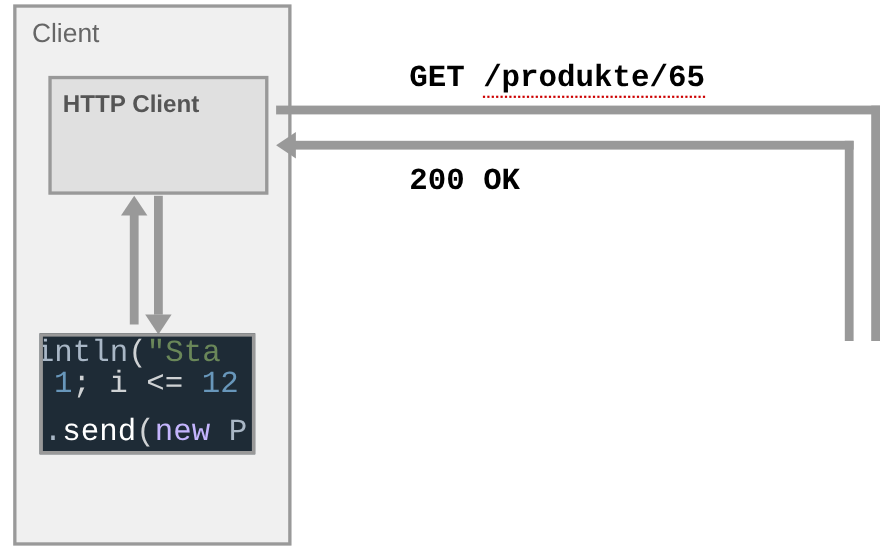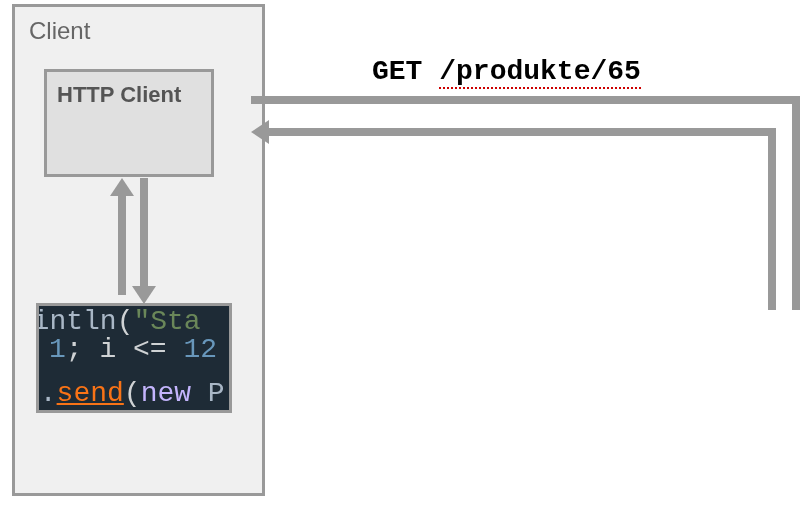--- a/index.html
+++ b/index.html
@@ -35,21 +35,21 @@
     font-size: 24px;
     color: #666666;
     font-weight: 400;
   }
 
   
   .http-client-box {
     position: absolute;
     left: 44px;
     top: 69px;
-    width: 170px;
+    width: 200px;
     height: 108px;
     border: 3px solid #999999;
     background: #e0e0e0;
     box-sizing: border-box;
   }
   .http-client-title {
     position: absolute;
     left: 10px;
     top: 10px;
     font-size: 22px;
@@ -88,21 +88,21 @@
   .code-block .line3 {
     position: absolute;
     left: -16px;
     top: 72px;
     font-size: 28px;
     white-space: nowrap;
   }
   .code-block .kw-num { color: #6897bb; }
   .code-block .kw-op { color: #cfd2d4; }
   .code-block .kw-str { color: #6a8759; }
-  .code-block .kw-fn { color: #f97316; text-decoration: underline; }
+  .code-block .kw-fn { color: #ffffff; }
   .code-block .kw-new { color: #c4b5fd; }
   .code-block .kw-ident { color: #a9b7c6; }
 
   
   .http-label {
     position: absolute;
     font-family: "Courier New", monospace;
     font-weight: bold;
     font-size: 28px;
     color: #000000;
@@ -170,20 +170,21 @@
   <div class="hline" style="left:251px; top:96px; width:549px;"></div>
   <div class="vline-right" style="left:792px; top:96px; height:214px;"></div>
 
   <div class="hline" style="left:268px; top:128px; width:508px;"></div>
   <div class="vline-right" style="left:768px; top:128px; height:182px;"></div>
   <div class="arrow-left" style="left:251px; top:120px;"></div>
 
   <div class="http-label label-request">
     <span>GET </span><span class="underline-red">/produkte/65</span>
   </div>
+  <div class="http-label label-response">200 OK</div>
 
   <div class="vline" style="left:118px; top:195px; height:100px;"></div>
   <div class="arrow-up" style="left:110px; top:178px;"></div>
 
   <div class="vline" style="left:140px; top:178px; height:108px;"></div>
   <div class="arrow-down" style="left:132px; top:286px;"></div>
 
   <div class="code-block">
     <div class="line1">
       <span class="kw-ident">println</span><span class="kw-op">(</span><span class="kw-str">"Sta</span>

